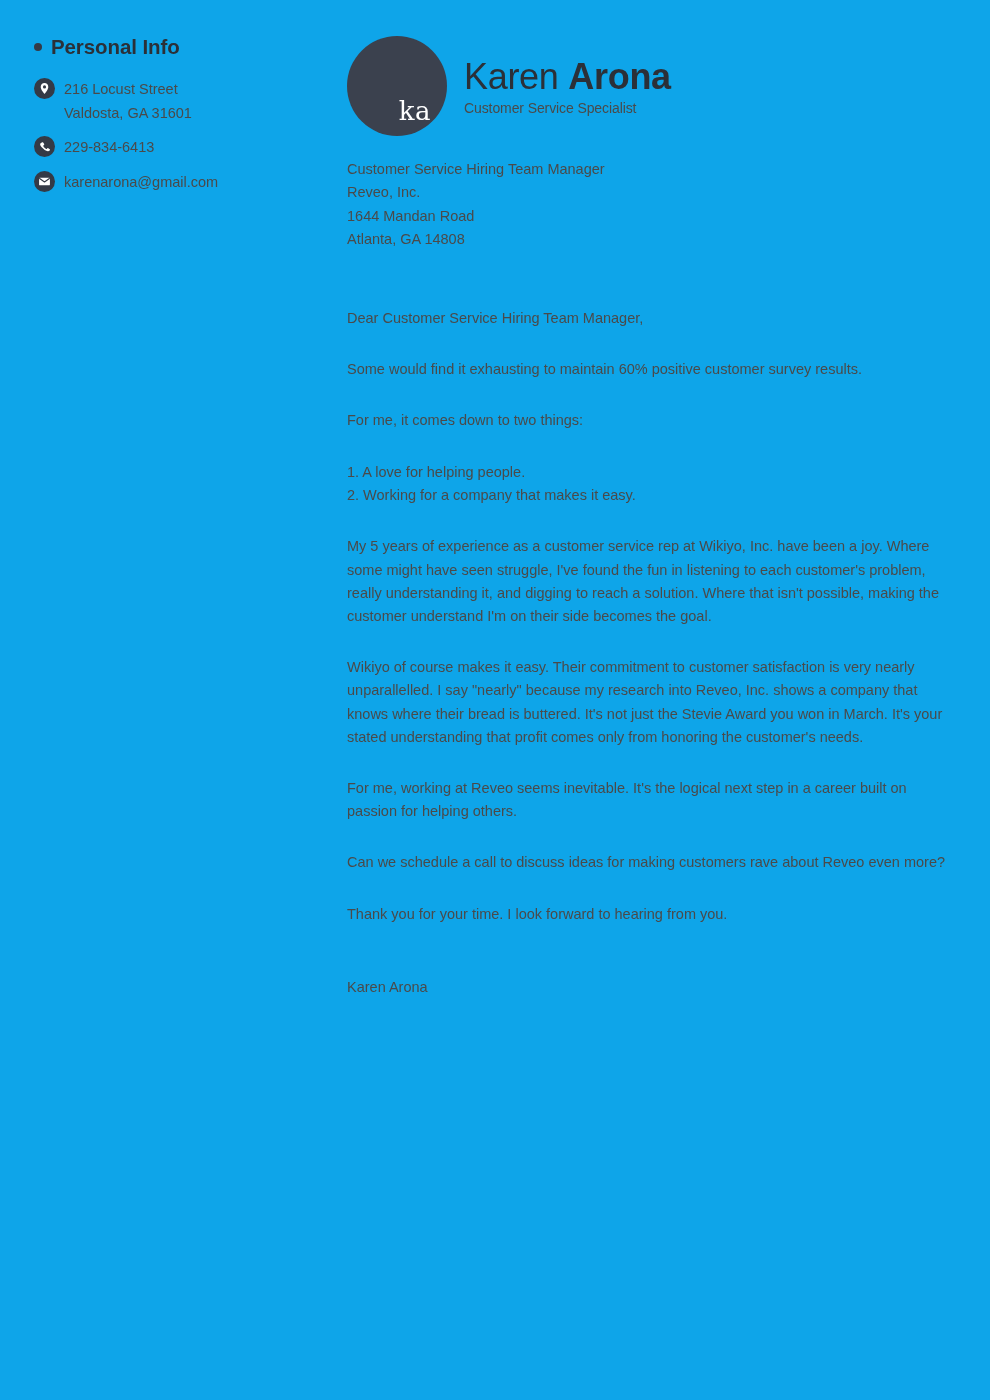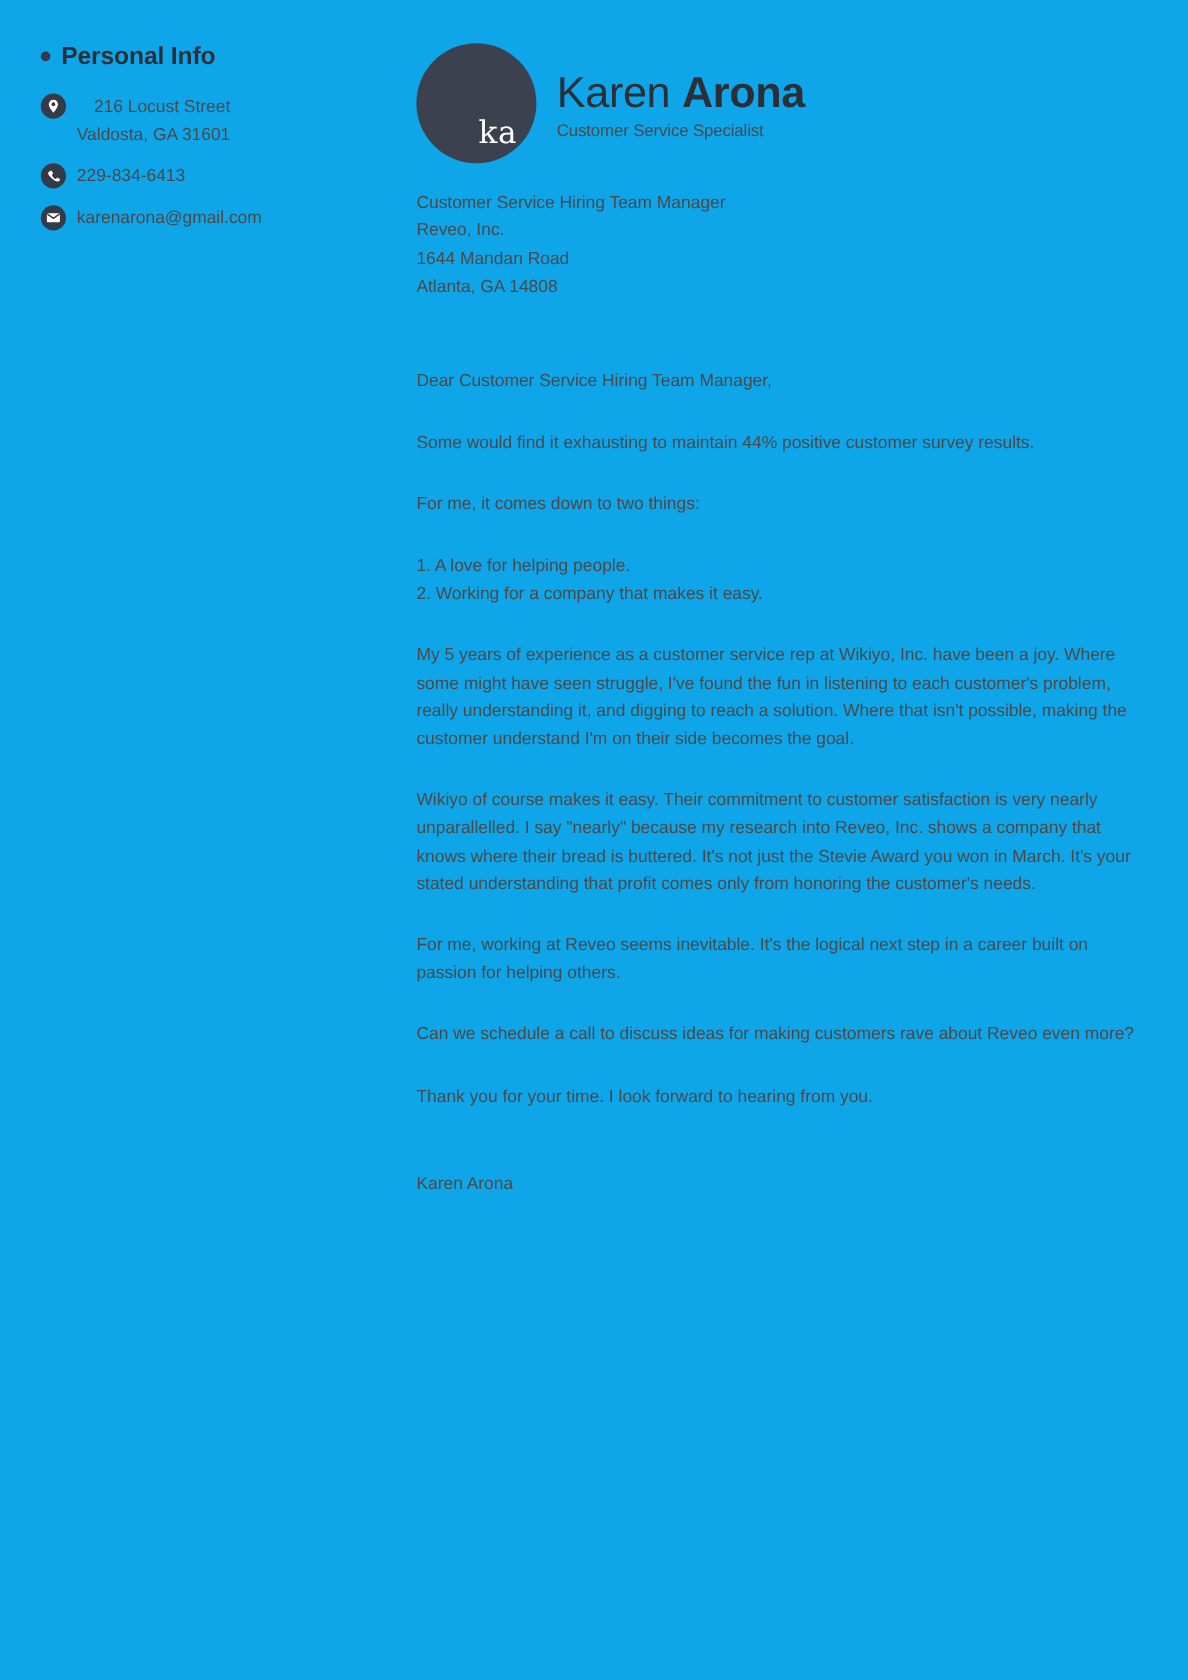--- a/index.html
+++ b/index.html
@@ -51,21 +51,20 @@
     font-weight: bold;
     color: #2b3038;
     letter-spacing: -0.1px;
     line-height: 1.1;
   }
 
   .contact-list {
     margin: 0;
     padding: 0;
     list-style: none;
-    text-align: right;
   }
   .contact-item {
     display: flex;
     align-items: flex-start;
     margin: 0 0 10px 34px;
   }
   .contact-icon {
     width: 21px;
     height: 21px;
     border-radius: 50%;
@@ -245,21 +244,21 @@
 
     <div class="recipient">
       <div>Customer Service Hiring Team Manager</div>
       <div>Reveo, Inc.</div>
       <div>1644 Mandan Road</div>
       <div>Atlanta, GA 14808</div>
     </div>
 
     <div class="salutation">Dear Customer Service Hiring Team Manager,</div>
 
-    <p class="para">Some would find it exhausting to maintain 44% positive customer survey results.</p>
+    <p class="para">Some would find it exhausting to maintain 60% positive customer survey results.</p>
 
     <p class="para">For me, it comes down to two things:</p>
 
     <div class="list-block">
       <div>1. A love for helping people.</div>
       <div>2. Working for a company that makes it easy.</div>
     </div>
 
     <p class="para">My 5 years of experience as a customer service rep at Wikiyo, Inc. have been a joy. Where some might have seen struggle, I've found the fun in listening to each customer's problem, really understanding it, and digging to reach a solution. Where that isn't possible, making the customer understand I'm on their side becomes the goal.</p>
 

